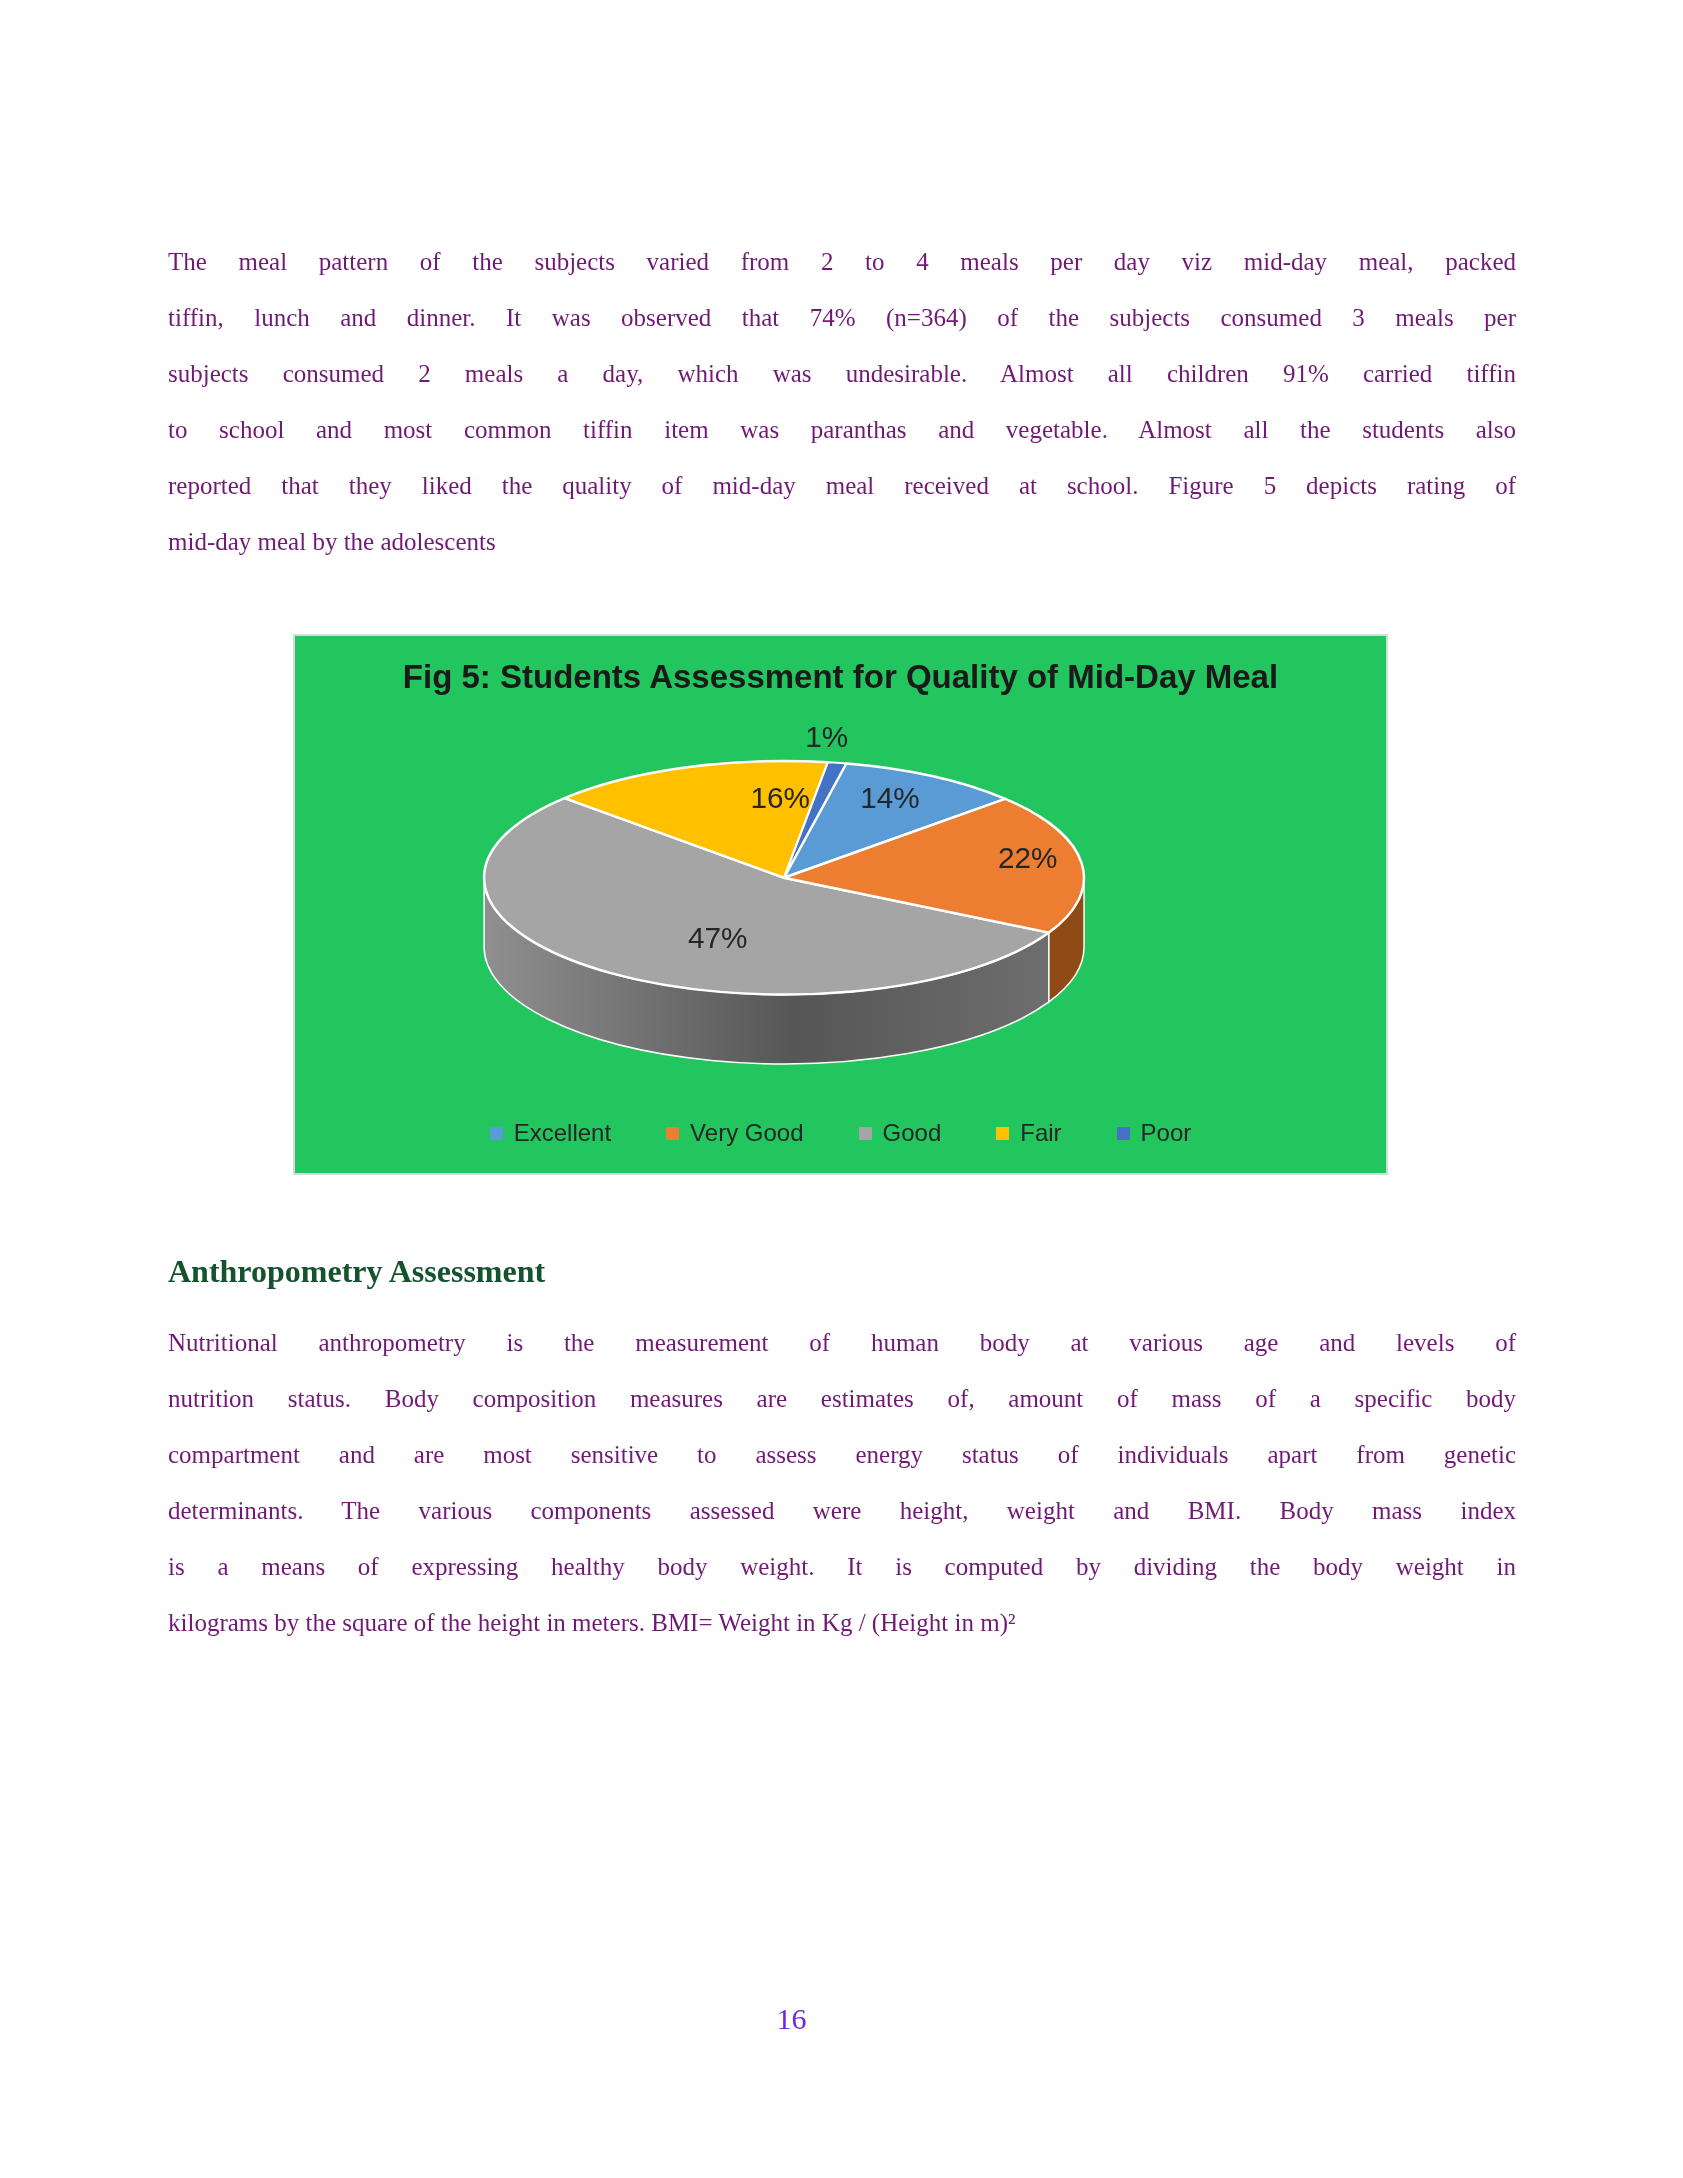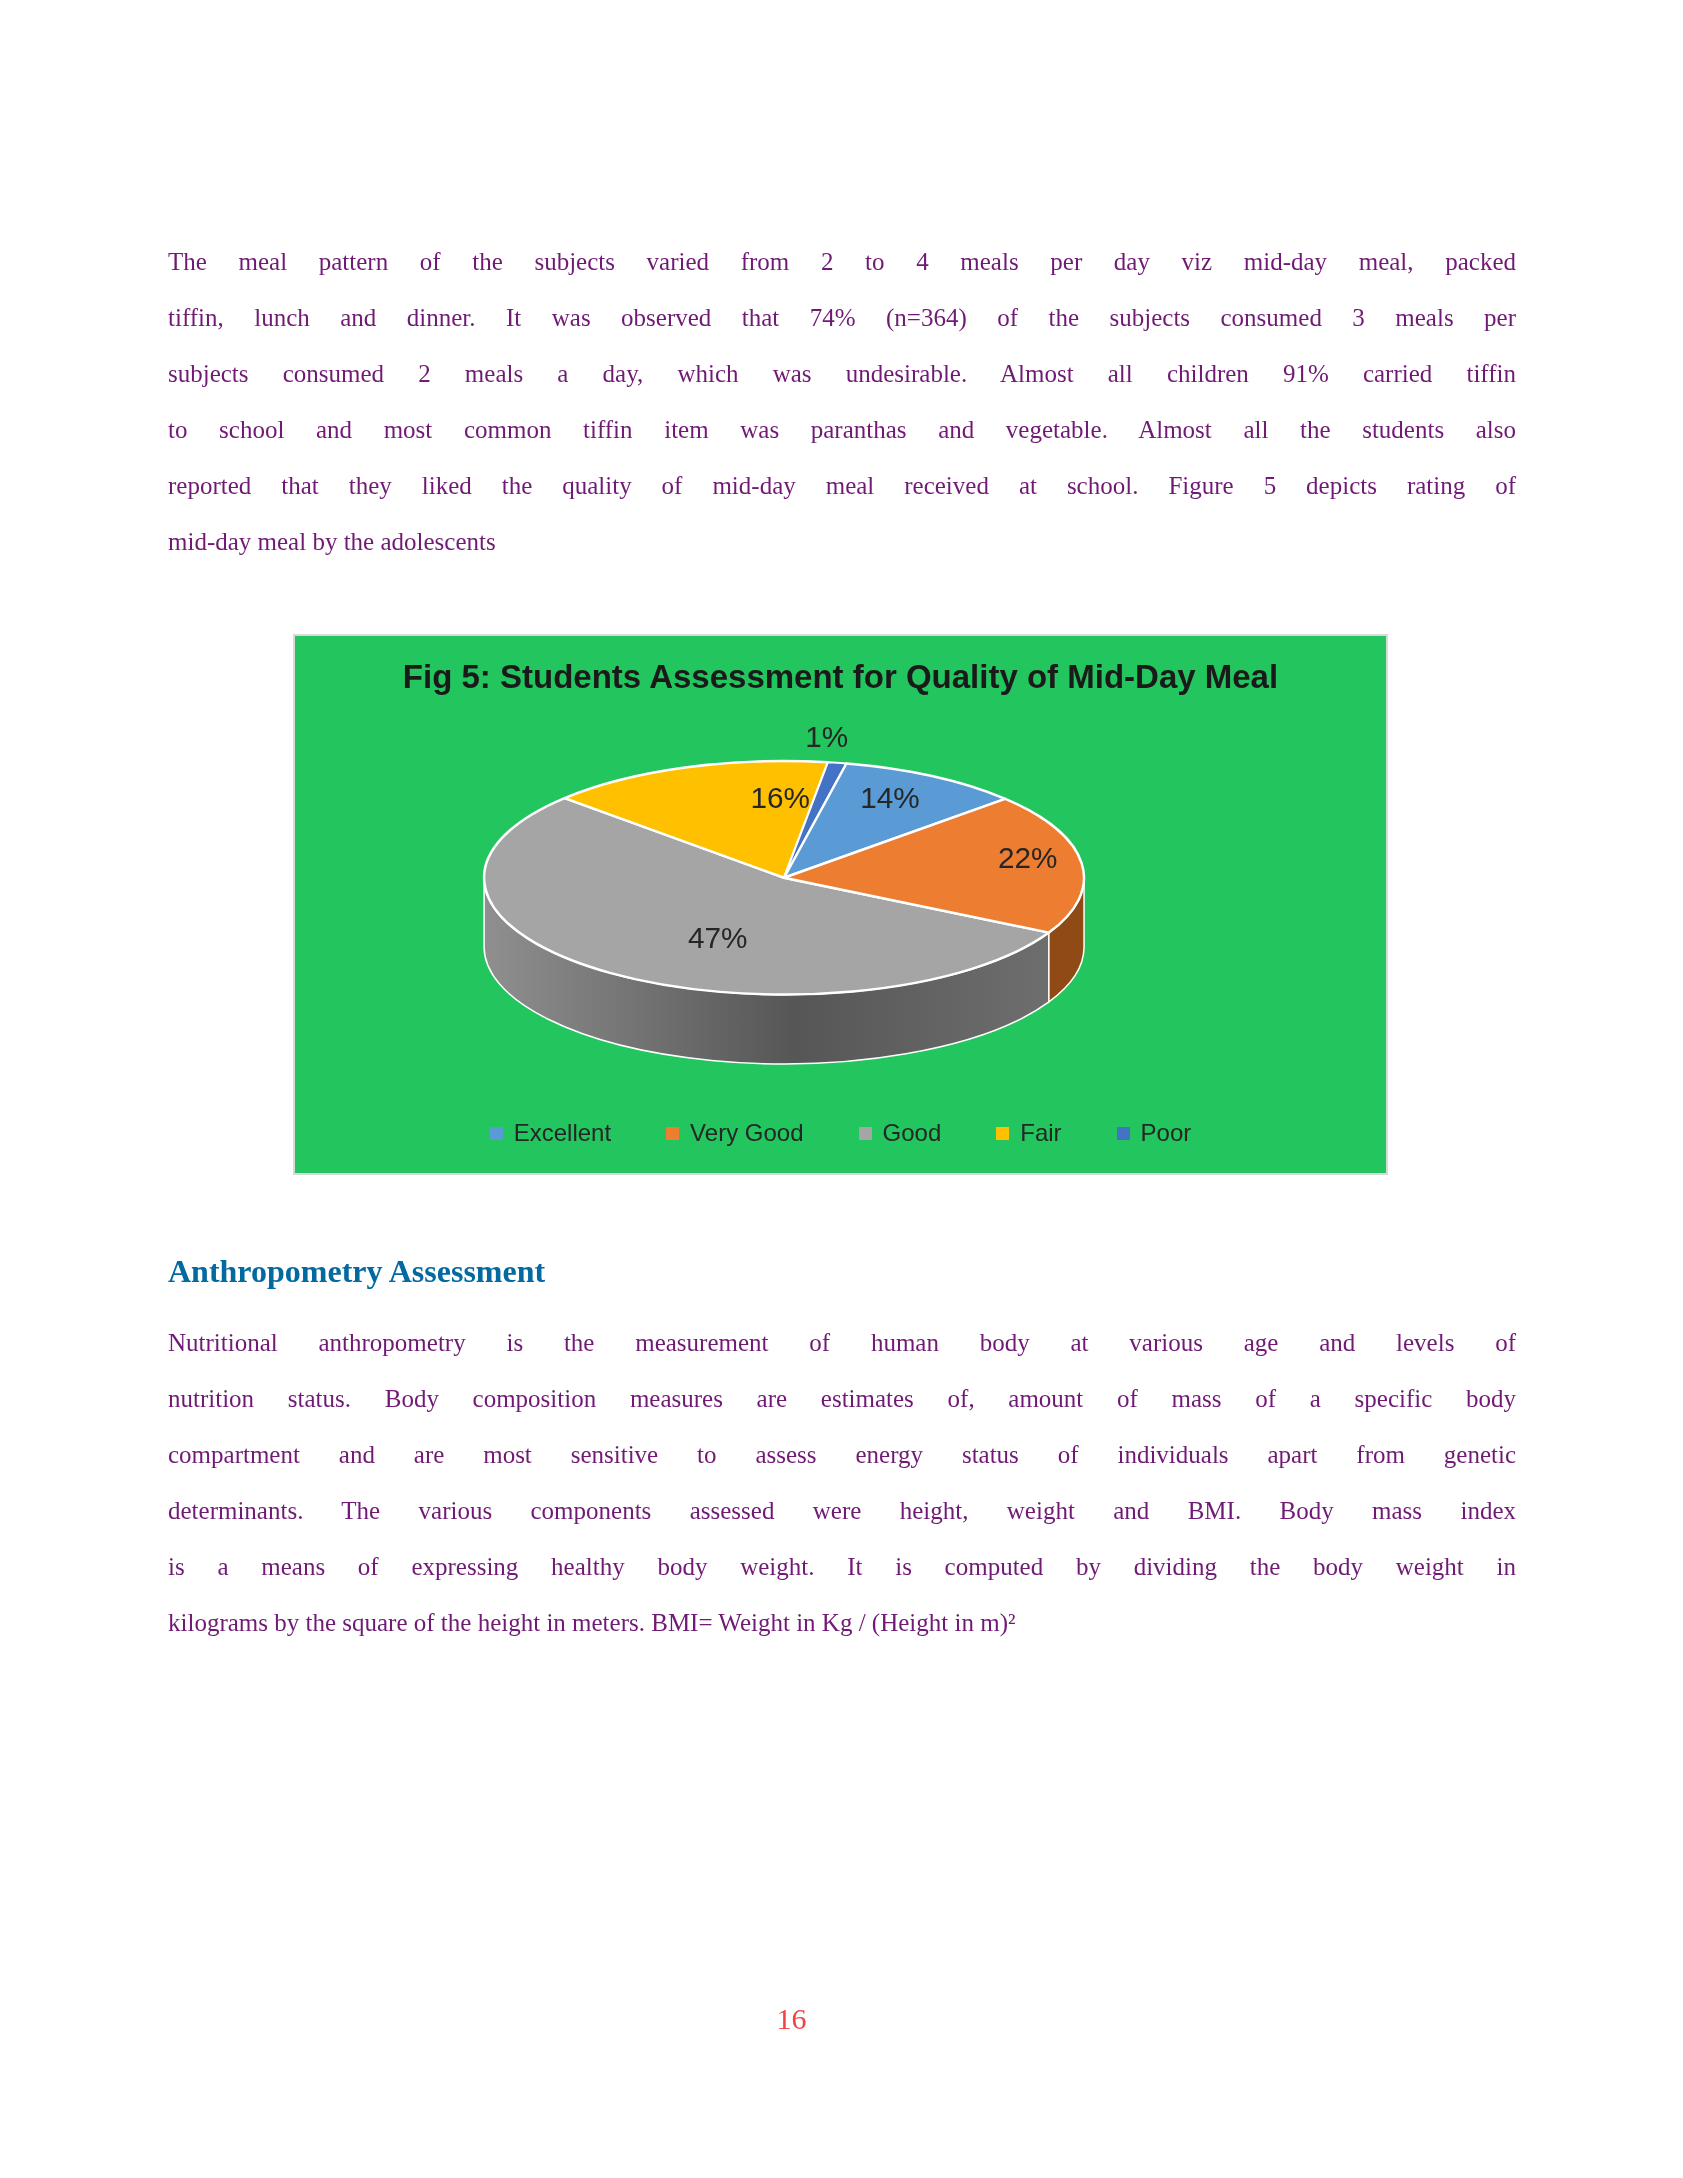--- a/index.html
+++ b/index.html
@@ -17,21 +17,21 @@
     font-size:25px;line-height:56px;
     color:#701a75;
   }
   .jline{text-align:justify;text-align-last:justify;}
   .lline{text-align:left;}
   .para1{top:234px;}
   .para2{top:1315px;}
   .section-heading{
     position:absolute;left:168px;top:1249px;
     font-size:32px;font-weight:700;line-height:44px;
-    color:#0369a1;
+    color:#14532d;
   }
   .figure-box{
     position:absolute;left:293px;top:634px;
     width:1091px;height:537px;
     border:2px solid #d9d9d9;
     background:#22c55e;
   }
   .figure-title{
     position:absolute;top:22px;left:0;right:0;
     text-align:center;
@@ -45,21 +45,21 @@
   }
   .legend{
     position:absolute;left:0;right:0;bottom:26px;
     display:flex;justify-content:center;align-items:center;gap:55px;
     font-family:"Liberation Sans", sans-serif;
     font-size:24px;color:#262626;
   }
   .legend-item{display:flex;align-items:center;gap:11px;}
   .page-number{
     position:absolute;left:0;width:1583px;top:2002px;
-    text-align:center;font-size:30px;color:#ef4444;
+    text-align:center;font-size:30px;color:#6d28d9;
   }
 </style>
 </head>
 <body>
 
 <div class="page">
 
   <div class="bodytext para1">
     <div class="jline">The meal pattern of the subjects varied from 2 to 4 meals per day viz mid-day meal, packed</div>
     <div class="jline">tiffin, lunch and dinner. It was observed that 74% (n=364) of the subjects consumed 3 meals per</div>

